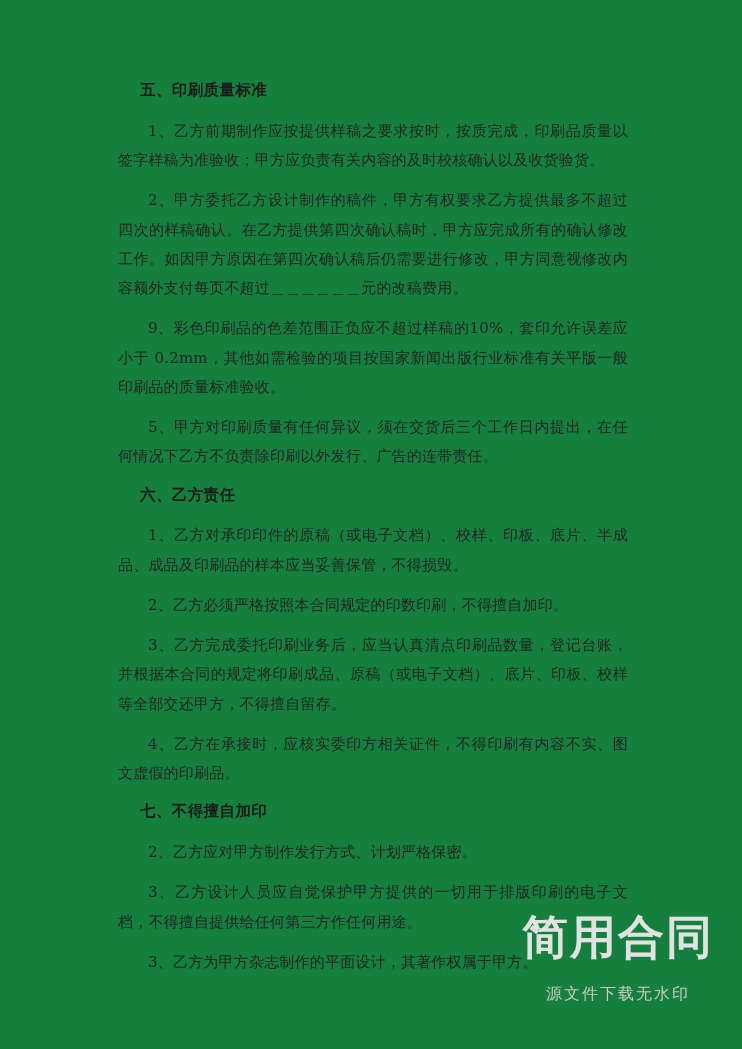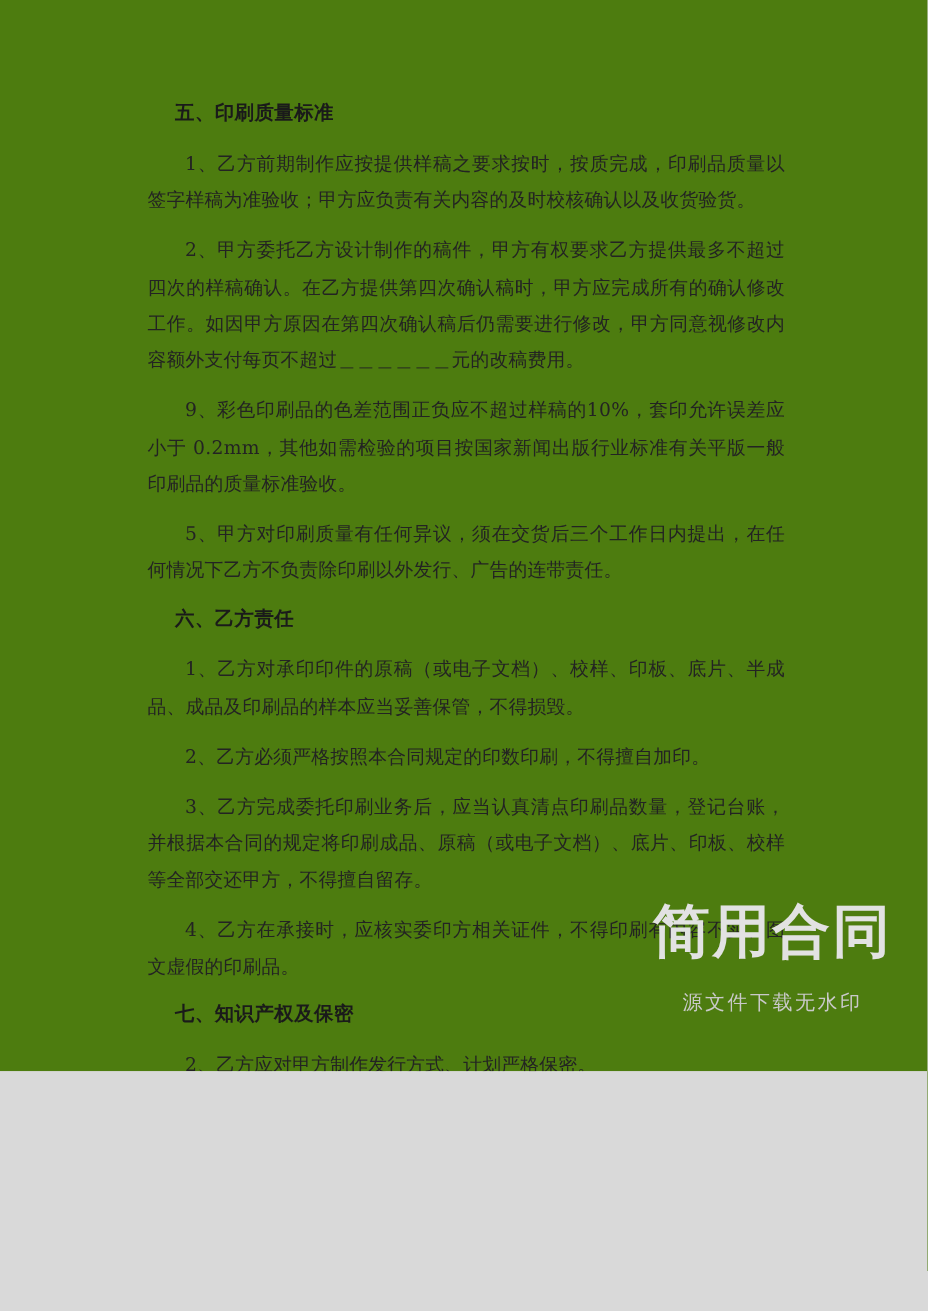--- a/index.html
+++ b/index.html
@@ -6,22 +6,22 @@
     margin: 0;
     padding: 0;
     background: #d9d9d9;
   }
   body {
     font-family: "Liberation Serif", "DejaVu Serif", serif;
   }
   .page {
     position: relative;
     width: 742px;
-    height: 857px;
-    background: #4d7c0f;
+    height: 1049px;
+    background: #15803d;
     overflow: hidden;
     box-sizing: border-box;
   }
   .content {
     position: absolute;
     left: 118px;
     top: 78px;
     width: 510px;
   }
   .section-heading {
@@ -86,21 +86,21 @@
     <p class="para">2、甲方委托乙方设计制作的稿件，甲方有权要求乙方提供最多不超过四次的样稿确认。在乙方提供第四次确认稿时，甲方应完成所有的确认修改工作。如因甲方原因在第四次确认稿后仍需要进行修改，甲方同意视修改内容额外支付每页不超过＿＿＿＿＿＿元的改稿费用。</p>
     <p class="para">9、彩色印刷品的色差范围正负应不超过样稿的10%，套印允许误差应小于 0.2mm，其他如需检验的项目按国家新闻出版行业标准有关平版一般印刷品的质量标准验收。</p>
     <p class="para">5、甲方对印刷质量有任何异议，须在交货后三个工作日内提出，在任何情况下乙方不负责除印刷以外发行、广告的连带责任。</p>
 
     <h2 class="section-heading spaced-top">六、乙方责任</h2>
     <p class="para">1、乙方对承印印件的原稿（或电子文档）、校样、印板、底片、半成品、成品及印刷品的样本应当妥善保管，不得损毁。</p>
     <p class="para">2、乙方必须严格按照本合同规定的印数印刷，不得擅自加印。</p>
     <p class="para">3、乙方完成委托印刷业务后，应当认真清点印刷品数量，登记台账，并根据本合同的规定将印刷成品、原稿（或电子文档）、底片、印板、校样等全部交还甲方，不得擅自留存。</p>
     <p class="para">4、乙方在承接时，应核实委印方相关证件，不得印刷有内容不实、图文虚假的印刷品。</p>
 
-    <h2 class="section-heading spaced-top">七、知识产权及保密</h2>
+    <h2 class="section-heading spaced-top">七、不得擅自加印</h2>
     <p class="para">2、乙方应对甲方制作发行方式、计划严格保密。</p>
     <p class="para">3、乙方设计人员应自觉保护甲方提供的一切用于排版印刷的电子文档，不得擅自提供给任何第三方作任何用途。</p>
     <p class="para">3、乙方为甲方杂志制作的平面设计，其著作权属于甲方。</p>
 
   </div>
 
   <div class="watermark">
     <div class="watermark-main">简用合同</div>
     <div class="watermark-sub">源文件下载无水印</div>
   </div>

